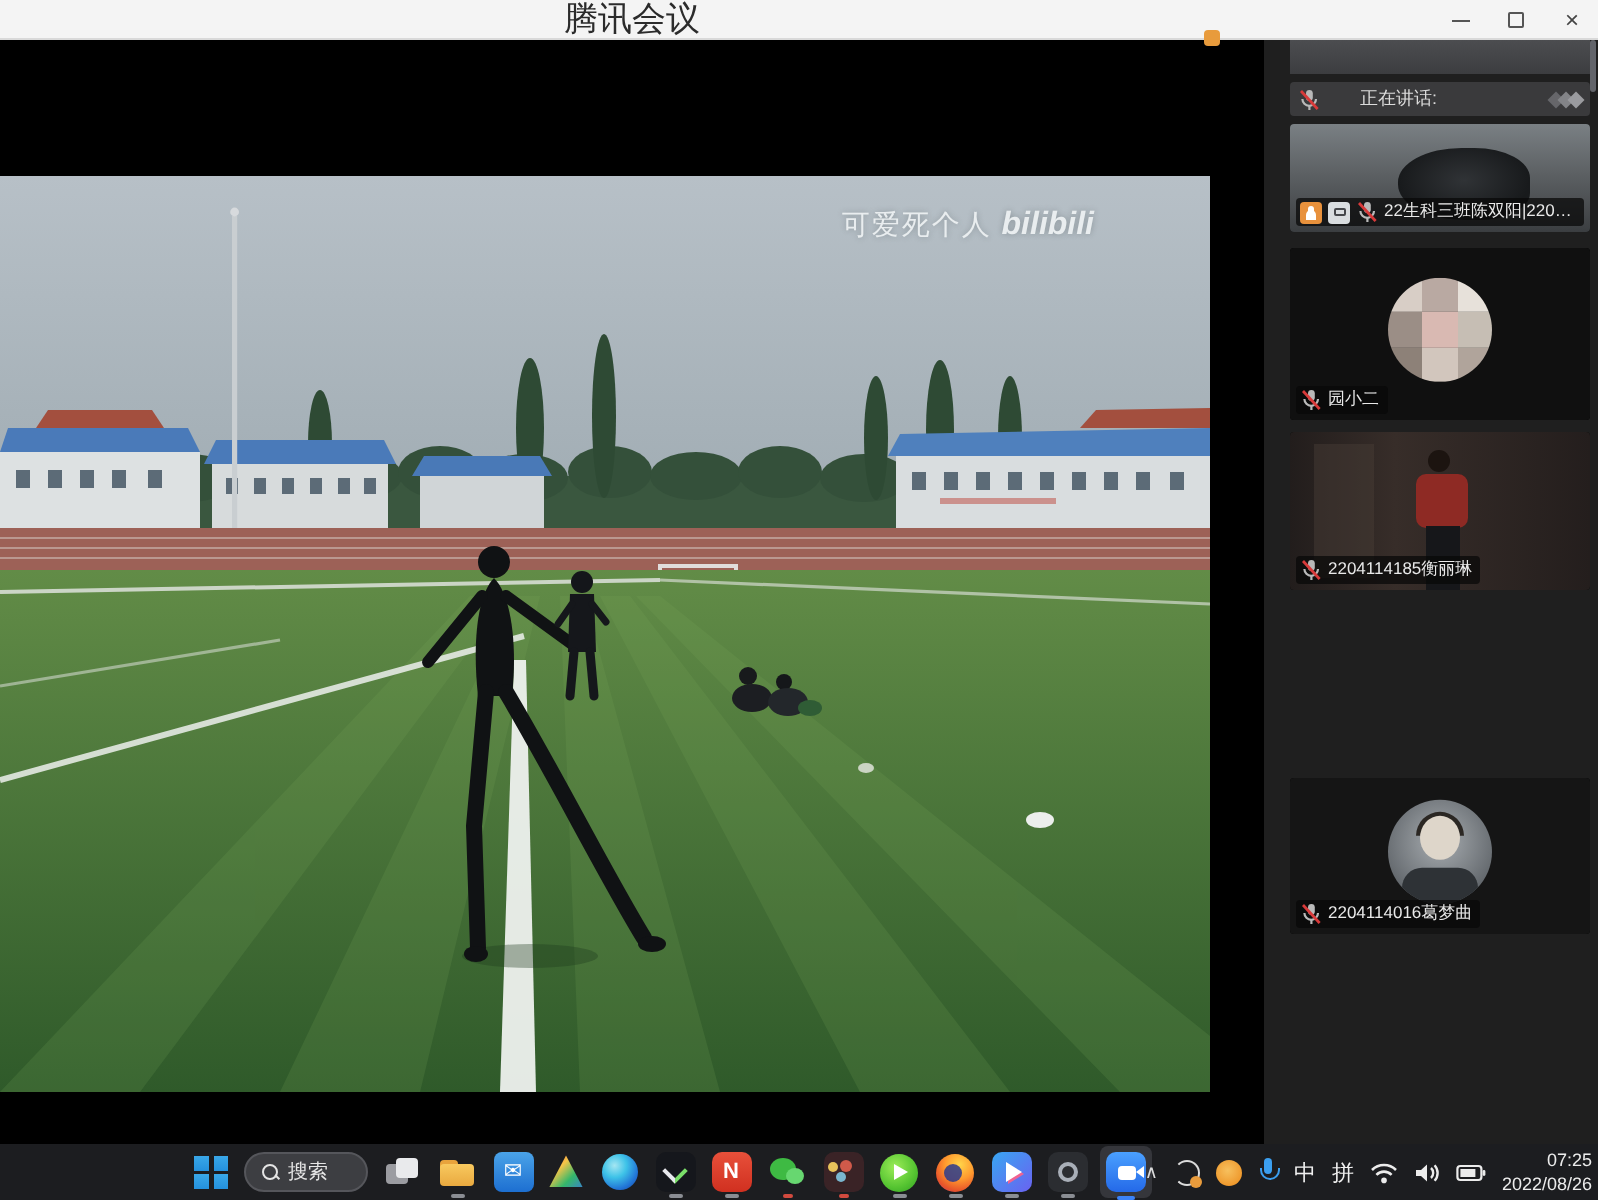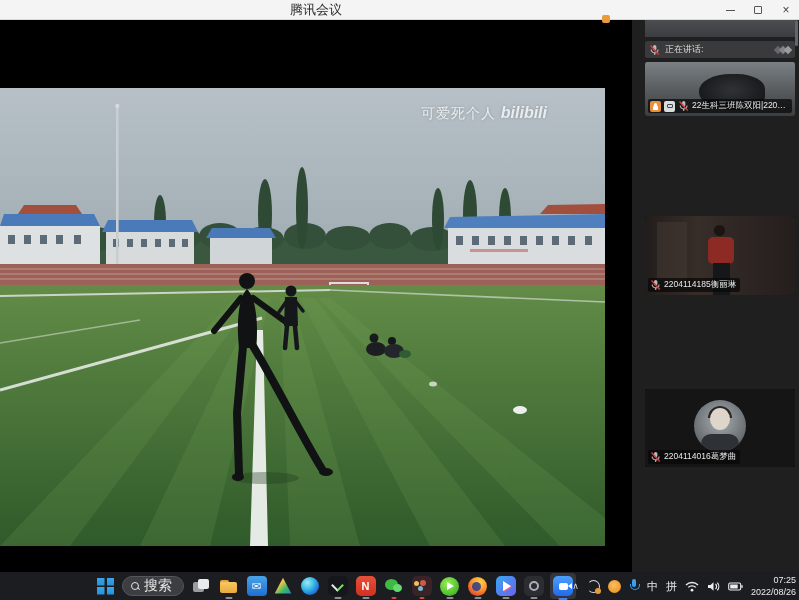--- a/index.html
+++ b/index.html
@@ -4,21 +4,21 @@
 <style>
   * { margin:0; padding:0; box-sizing:border-box; }
   html,body { width:799px; height:600px; overflow:hidden; background:#000;
     font-family:"Liberation Sans","DejaVu Sans",sans-serif; }
   .screen { position:relative; width:799px; height:600px; background:#000; }
 
   
   .titlebar { position:absolute; left:0; top:0; width:799px; height:20px;
     background:#f4f4f4; border-bottom:1px solid #d9d9d9; z-index:30; }
   .win-title { position:absolute; left:0; top:0; width:632px; height:20px;
-    line-height:20px; text-align:center; font-size:13px; color:#2b2b2b; }
+    line-height:20px; text-align:center; font-size:17px; color:#2b2b2b; }
   .win-controls { position:absolute; right:6px; top:0; height:20px; display:flex; gap:14px; align-items:center; }
   .wc { width:14px; height:14px; display:flex; align-items:center; justify-content:center; color:#444; font-size:12px; cursor:default; }
   .wc-min i { display:block; width:9px; height:1px; background:#555; }
   .wc-max i { display:block; width:8px; height:8px; border:1px solid #555; border-radius:1px; }
 
   
   .main { position:absolute; left:0; top:20px; width:632px; height:600px; background:#000; }
   .video { position:absolute; left:0; top:68px; width:605px; height:458px; background:#9fabb2; overflow:hidden; }
   .video svg { display:block; }
   .watermark { position:absolute; top:16px; right:58px; color:#eef2f3; opacity:.92;
@@ -26,21 +26,21 @@
   .watermark .brand { font-weight:bold; font-style:italic; font-size:16px; letter-spacing:0; }
   .notif-dot { position:absolute; left:602px; top:15px; width:8px; height:8px; border-radius:2px;
     background:#e89b3c; z-index:40; }
 
   
   .sidebar { position:absolute; left:632px; top:20px; width:167px; height:552px; background:#1f1f1f; }
   .partial-tile { position:absolute; left:13px; top:0; width:150px; height:17px;
     background:linear-gradient(180deg,#4c4d50,#3c3d40); }
   .scrollthumb { position:absolute; right:1px; top:0; width:3px; height:26px; background:#62646a; border-radius:2px; }
   .speaking-bar { position:absolute; left:13px; top:21px; width:150px; height:17px; background:#3a3a3c;
-    border-radius:2px; display:flex; align-items:center; gap:5px; padding:0 4px; }
+    border-radius:2px; display:flex; align-items:center; gap:20px; padding:0 4px; }
   .speaking-label { font-size:9px; color:#dcdcdc; flex:1 1 auto; white-space:nowrap; overflow:hidden; }
   .layers-icon { position:relative; width:16px; height:10px; opacity:.8; }
   .layers-icon i { position:absolute; width:6px; height:6px; background:#8f9094; transform:rotate(45deg); }
   .layers-icon i:nth-child(1){ left:0; top:2px; background:#717276;}
   .layers-icon i:nth-child(2){ left:5px; top:2px; background:#96979b;}
   .layers-icon i:nth-child(3){ left:10px; top:2px; background:#b3b4b8;}
 
   .tile { position:absolute; left:13px; width:150px; background:#000; border-radius:2px; overflow:hidden; }
   .thumb { position:absolute; inset:0; }
   .namebar { position:absolute; left:3px; bottom:3px; max-width:144px; background:rgba(8,8,8,.74);
@@ -106,21 +106,21 @@
   .runbar.blue { background:#3b82f6; width:9px; }
 
   .icon-start { width:17px; height:17px;
     background-image:linear-gradient(#39a7e8,#2491dd),linear-gradient(#39a7e8,#2491dd),linear-gradient(#39a7e8,#2491dd),linear-gradient(#39a7e8,#2491dd);
     background-size:7.5px 7.5px; background-position:0 0,9.5px 0,0 9.5px,9.5px 9.5px; background-repeat:no-repeat; }
   .search-pill { width:62px; height:20px; border-radius:10px; background:#3d3e42; border:1px solid #55565b;
     display:flex; align-items:center; gap:5px; padding:0 8px; }
   .mag { position:relative; width:8px; height:8px; flex:0 0 auto; }
   .mag:before { content:""; position:absolute; left:0; top:0; width:6px; height:6px; border:1.4px solid #e4e4e4; border-radius:50%; }
   .mag:after { content:""; position:absolute; left:6px; top:6px; width:3px; height:1.4px; background:#e4e4e4; transform:rotate(45deg); }
-  .search-label { font-size:14px; color:#e6e6e6; }
+  .search-label { font-size:10px; color:#e6e6e6; }
 
   .icon-taskview i:nth-child(1){ position:absolute; left:4px; top:7px; width:11px; height:10px; background:#9b9ca1; border-radius:2px; }
   .icon-taskview i:nth-child(2){ position:absolute; left:9px; top:4px; width:11px; height:10px; background:#e9eaec; border-radius:2px; }
   .icon-folder i:nth-child(1){ position:absolute; left:3px; top:5px; width:9px; height:4px; background:#e8a33c; border-radius:2px 2px 0 0; }
   .icon-folder i:nth-child(2){ position:absolute; left:3px; top:7px; width:17px; height:11px; background:linear-gradient(180deg,#f8c95f,#e9a93f); border-radius:2px; }
   .icon-mail { background:linear-gradient(180deg,#4aa3e8,#1d6fd1); border-radius:4px; width:20px; height:20px; }
   .icon-mail span { color:#fff; font-size:11px; line-height:1; }
   .icon-tri { width:20px; height:20px; }
   .icon-tri i { display:block; width:18px; height:18px; background:linear-gradient(135deg,#e5463c 0%,#f7c548 35%,#35b86a 65%,#3a7bd5 100%);
     clip-path:polygon(50% 4%, 96% 92%, 4% 92%); }
@@ -361,20 +361,46 @@
         <svg class="mic-muted" width="11" height="12" viewBox="0 0 11 12">
             <rect x="4" y="1" width="3.4" height="5.5" rx="1.7" fill="#b9b9b9"></rect>
             <path d="M2.2,5.5 a3.4,3.4 0 0 0 6.8,0" stroke="#b9b9b9" stroke-width="1.1" fill="none"></path>
             <line x1="5.7" y1="9" x2="5.7" y2="11" stroke="#b9b9b9" stroke-width="1.1"></line>
             <line x1="1.5" y1="1.5" x2="9.8" y2="10.5" stroke="#d83a3a" stroke-width="1.4"></line>
           </svg>
         <span class="pname">22生科三班陈双阳|2204114233|的...</span>
       </div>
     </div>
 
+    <div class="tile t2">
+      <div class="thumb">
+        <div class="avatar">
+            <div class="collage">
+              <i></i>
+              <i></i>
+              <i></i>
+              <i></i>
+              <i></i>
+              <i></i>
+              <i></i>
+              <i></i>
+              <i></i>
+            </div>
+          </div>
+      </div>
+      <div class="namebar">
+        <svg class="mic-muted" width="11" height="12" viewBox="0 0 11 12">
+            <rect x="4" y="1" width="3.4" height="5.5" rx="1.7" fill="#b9b9b9"></rect>
+            <path d="M2.2,5.5 a3.4,3.4 0 0 0 6.8,0" stroke="#b9b9b9" stroke-width="1.1" fill="none"></path>
+            <line x1="5.7" y1="9" x2="5.7" y2="11" stroke="#b9b9b9" stroke-width="1.1"></line>
+            <line x1="1.5" y1="1.5" x2="9.8" y2="10.5" stroke="#d83a3a" stroke-width="1.4"></line>
+          </svg>
+        <span class="pname">园小二</span>
+      </div>
+    </div>
 
     <div class="tile t3">
       <div class="thumb">
         <div class="door"></div>
           <div class="head"></div>
           <div class="jacket"></div>
           <div class="pants"></div>
       </div>
       <div class="namebar">
         <svg class="mic-muted" width="11" height="12" viewBox="0 0 11 12">

